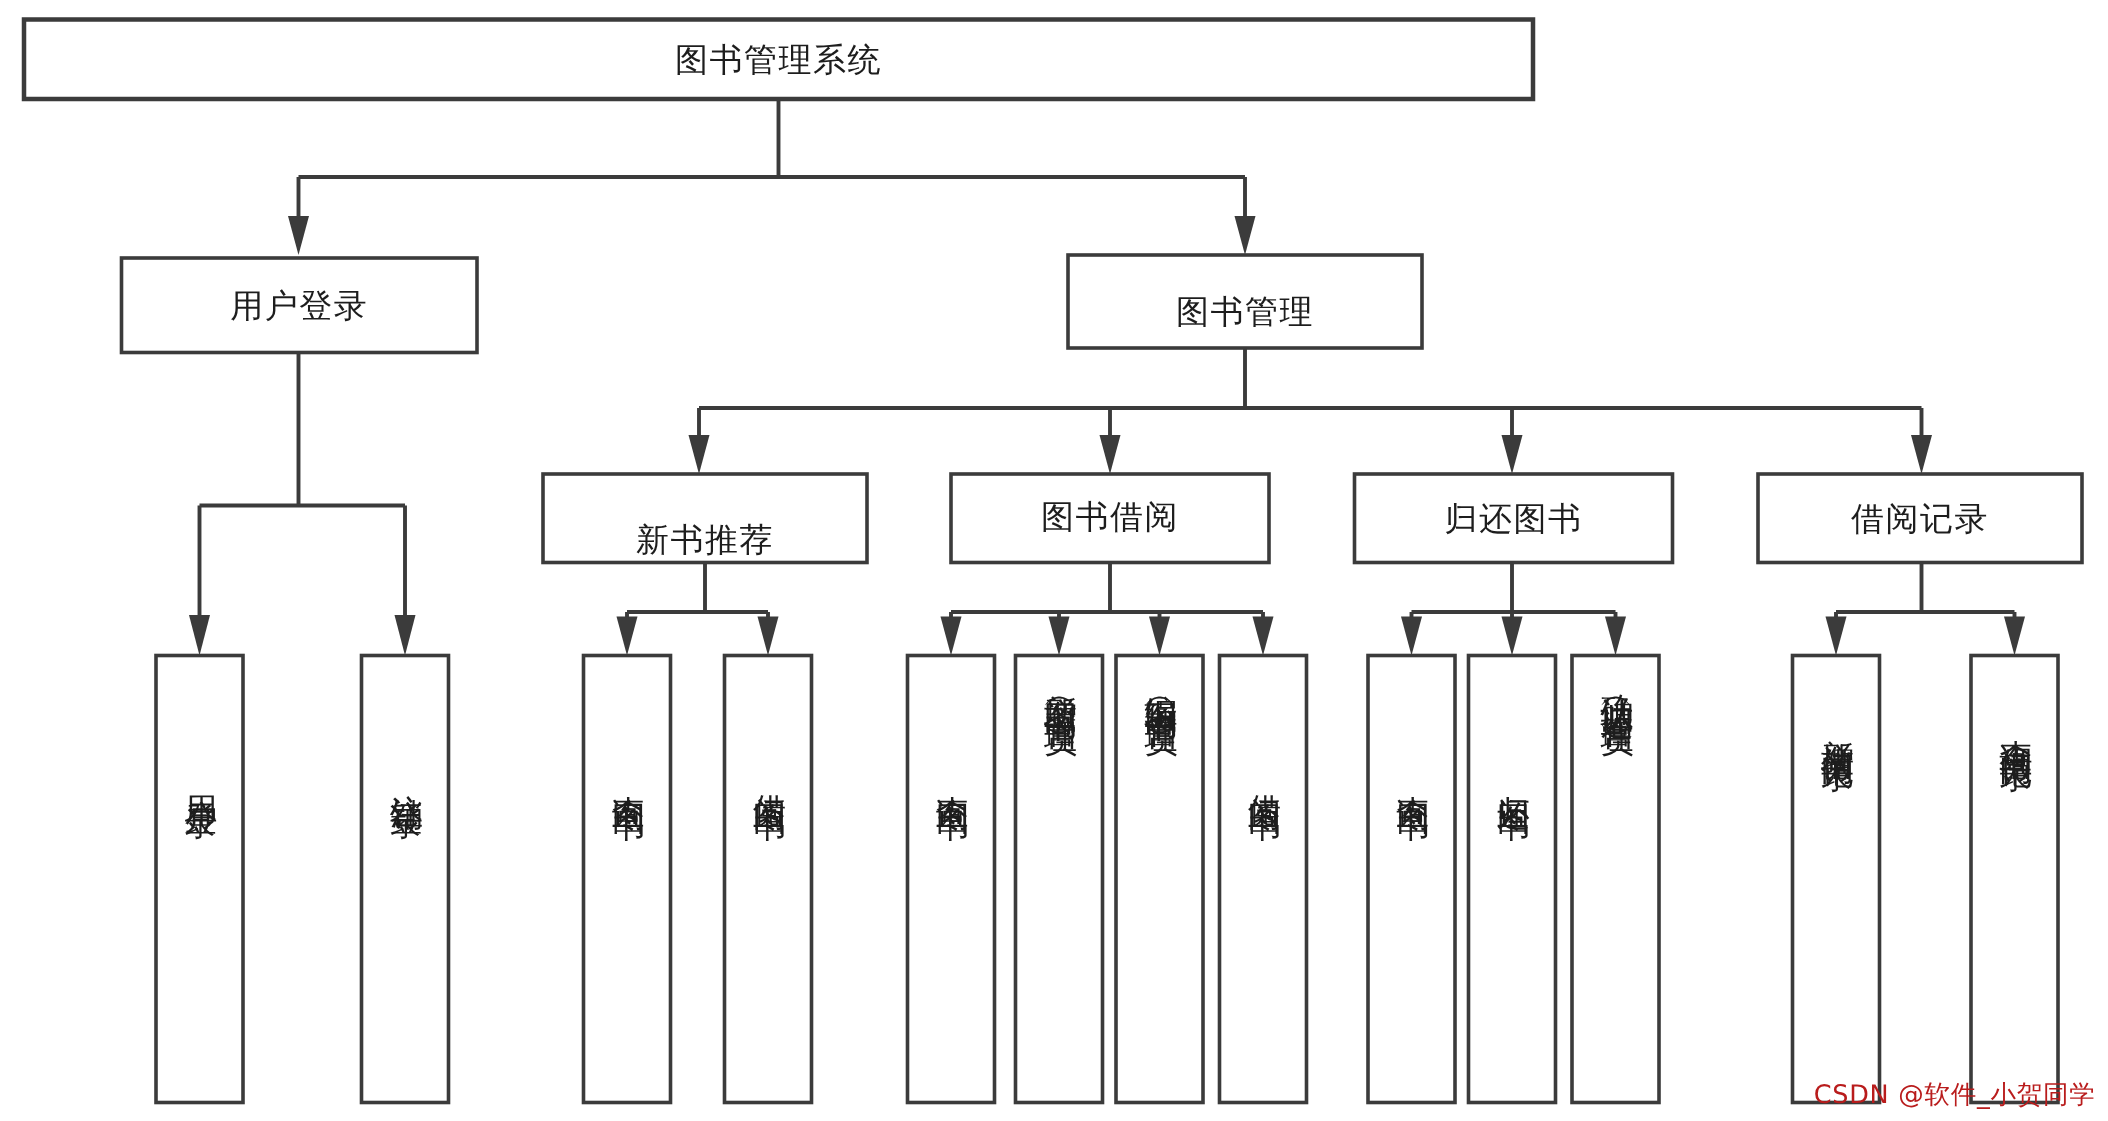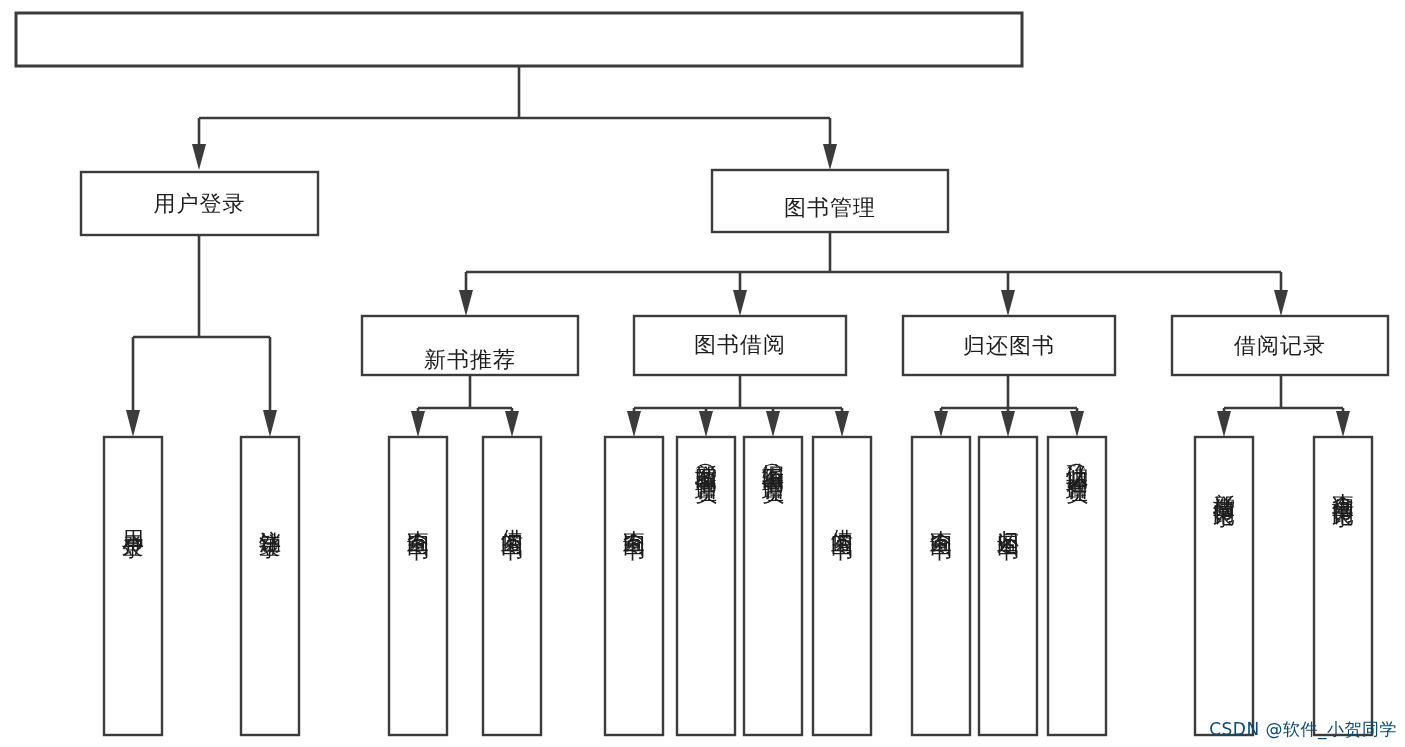--- a/index.html
+++ b/index.html
@@ -71,21 +71,21 @@
     color: #1d1d1d;
     letter-spacing: 1px;
     white-space: nowrap;
   }
   .watermark {
     position: absolute;
     right: 8px;
     bottom: 6px;
     font-family: "DejaVu Sans", "Liberation Sans", sans-serif;
     font-size: 17px;
-    color: #0c4a6e;
+    color: #b91c1c;
     letter-spacing: 0.5px;
     white-space: nowrap;
   }
 </style>
 </head>
 <body>
 
 <div id="diagram-root">
 
   <svg class="diagram-canvas" viewBox="0 0 1405 747">
@@ -186,20 +186,23 @@
 
     <rect class="node-box" x="912" y="437" width="58" height="298"></rect>
     <rect class="node-box" x="979" y="437" width="58" height="298"></rect>
     <rect class="node-box" x="1048" y="437" width="58" height="298"></rect>
 
     <rect class="node-box" x="1195" y="437" width="58" height="298"></rect>
     <rect class="node-box" x="1314" y="437" width="58" height="298"></rect>
 
   </svg>
 
+  <div class="hlabel-wrap" style="left:16px; top:13px; width:1006px; height:53px;">
+    <span class="hlabel-text">图书管理系统</span>
+  </div>
 
   <div class="hlabel-wrap" style="left:81px; top:172px; width:237px; height:63px;">
     <span class="hlabel-text">用户登录</span>
   </div>
 
   <div class="hlabel-wrap" style="left:712px; top:170px; width:236px; height:76px;">
     <span class="hlabel-text">图书管理</span>
   </div>
 
   <div class="hlabel-wrap" style="left:362px; top:316px; width:216px; height:59px;align-items:flex-end;">

